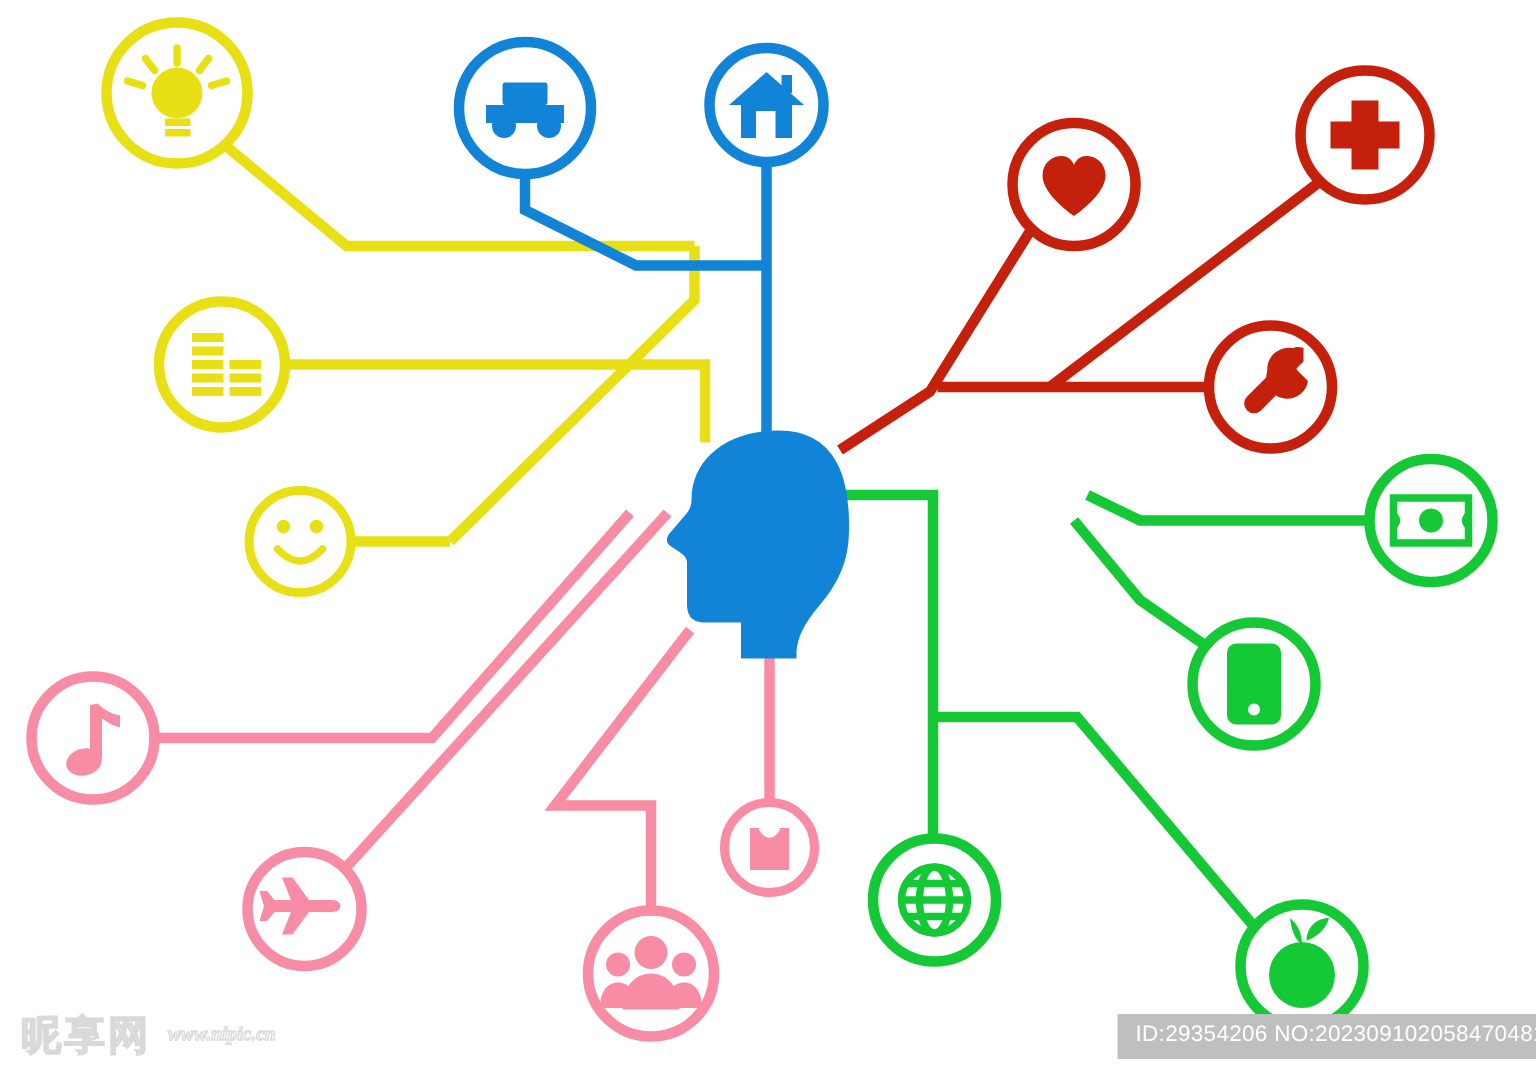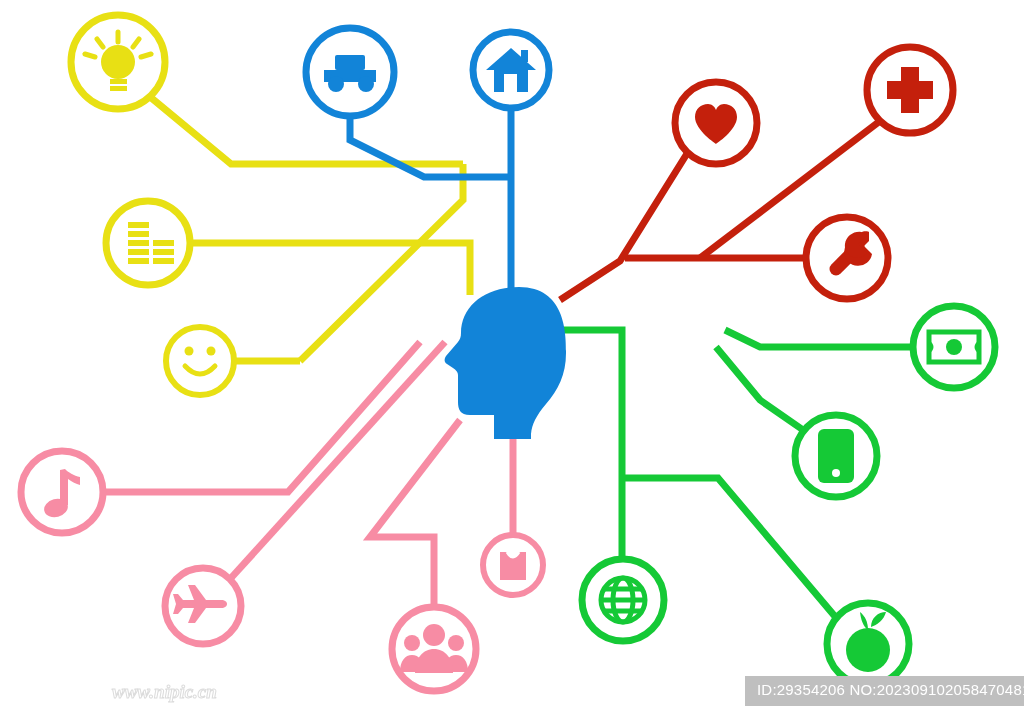--- a/index.html
+++ b/index.html
@@ -31,21 +31,21 @@
     letter-spacing: 2px;
     color: #ffffff;
     -webkit-text-stroke: 1px #d9d9d9;
     text-shadow: 0 0 0 #e3e3e3;
     font-family: "DejaVu Sans", sans-serif;
   }
   .wm-url {
     position: absolute;
     left: 112px;
     top: 681px;
-    font-size: 19px;
+    font-size: 13px;
     font-style: italic;
     font-weight: bold;
     color: #ffffff;
     -webkit-text-stroke: 1px #dcdcdc;
     font-family: "Liberation Serif", serif;
   }
   .wm-id {
     position: absolute;
     left: 751px;
     top: 679px;
@@ -271,17 +271,18 @@
     <g>
       <circle cx="513" cy="565" r="30" fill="#ffffff" stroke="#f78ca4" stroke-width="6"></circle>
       <g>
         <path d="M500,552 L526,552 L526,580 L500,580 Z" fill="#f78ca4"></path>
         <path d="M507,552 Q513,562 519,552" fill="#ffffff" stroke="#ffffff" stroke-width="3"></path>
       </g>
     </g>
 
   </svg>
 
+  <div class="wm-logo">昵享网</div>
   <div class="wm-url">www.nipic.cn</div>
   <div class="wm-id-strip"></div>
   <div class="wm-id">ID:29354206 NO:20230910205847048105</div>
 
 </div>
 
 </body></html>

